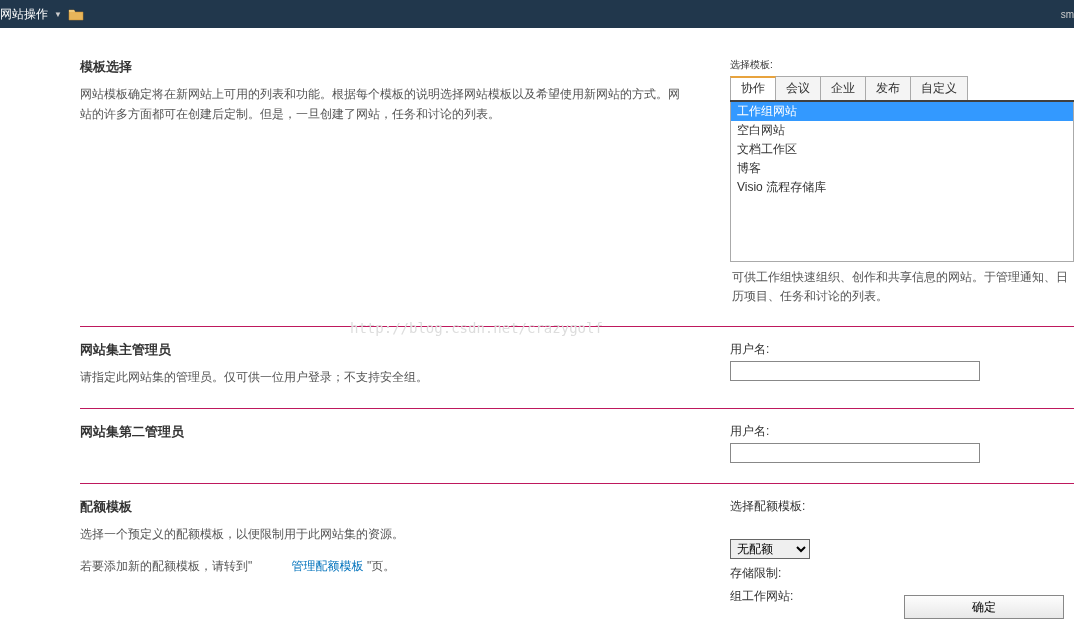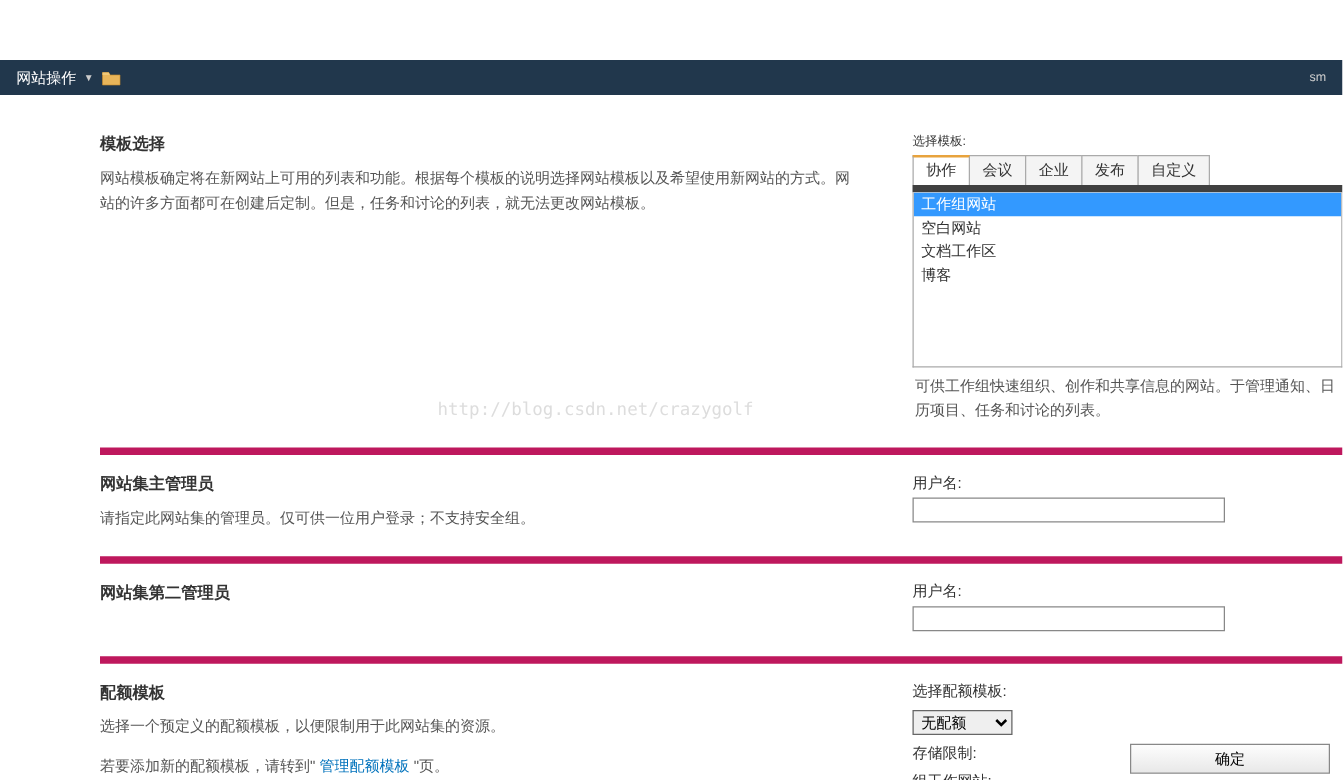--- a/index.html
+++ b/index.html
@@ -10,24 +10,23 @@
       background: #fff;
       width: 1074px;
       height: 624px;
       overflow: hidden;
     }
     .top-bar {
       background: #21374c;
       height: 28px;
       display: flex;
       align-items: center;
-      padding: 0 13px;
+      padding: 0 0;
       color: #fff;
       justify-content: space-between;
-      margin-top: 48px;
     }
     .site-actions {
       display: flex;
       align-items: center;
       gap: 6px;
       cursor: pointer;
     }
     .site-actions-label { font-size: 12px; }
     .dropdown-arrow { font-size: 8px; color: #ccc; }
     .folder-icon svg { width: 16px; height: 14px; display: block; }
@@ -36,59 +35,59 @@
       font-weight: bold;
       font-size: 13px;
       margin-bottom: 8px;
       color: #333;
     }
     .section-desc {
       font-size: 12px;
       color: #555;
       line-height: 1.7;
     }
-    .link { color: #0072bc; cursor: pointer; }
+    .link { color: #0072bc; cursor: pointer; margin-left: 36px; }
     .watermark {
       position: absolute;
       top: 320px;
       left: 350px;
       color: #ddd;
       font-size: 14px;
       font-family: monospace;
       pointer-events: none;
     }
     .template-label {
       font-size: 10px;
       margin-bottom: 4px;
       color: #333;
     }
     .tabs {
       display: flex;
-      border-bottom: 6px solid #404040;
+      border-bottom: 2px solid #404040;
     }
     .tab {
       padding: 3px 10px;
       border: 1px solid #aaa;
       border-bottom: none;
       background: #f4f4f4;
       font-size: 12px;
       cursor: pointer;
       margin-right: -1px;
       position: relative;
     }
     .tab.active {
       background: #fff;
       border-top: 2px solid #e8a33d;
       padding-top: 2px;
       z-index: 1;
     }
     .template-list {
       border: 1px solid #aaa;
       border-top: none;
-      height: 140px;
+      height: 160px;
       background: #fff;
       overflow: auto;
     }
     .template-item {
       padding: 1px 6px;
       font-size: 12px;
       cursor: pointer;
     }
     .template-item.selected {
       background: #3399ff;
@@ -110,41 +109,42 @@
       border: 1px solid #888;
       padding: 1px 3px;
       font-size: 12px;
     }
     .quota-select {
       border: 1px solid #666;
       padding: 1px 2px;
       font-size: 12px;
       width: 80px;
       height: 20px;
+      margin-top: 18px;
     }
     .quota-row { margin-bottom: 6px; }
     .footer {
       position: absolute;
       bottom: 5px;
       right: 10px;
       display: flex;
       gap: 8px;
       margin-left: 17px;
     }
     .ok-button {
       width: 160px;
       height: 24px;
       border: 1px solid #888;
       background: linear-gradient(#fdfdfd, #e8e8e8);
       font-size: 12px;
       cursor: pointer;
     }
     .section-row {
       display: flex;
-      border-top: 6px solid #be185d;
+      border-top: 1px solid #be185d;
     }
     .section-row:first-of-type { border-top: none; }
     .section-row .sr-left {
       width: 640px;
       padding: 14px 30px 20px 0;
     }
     .section-row:first-of-type .sr-left { padding-top: 0; }
     .section-row .sr-right {
       flex: 1;
       padding: 14px 0 20px 10px;
@@ -171,36 +171,37 @@
   <div class="top-right">sm</div>
 </div>
 
 <div class="watermark">http://blog.csdn.net/crazygolf</div>
 
 <div class="main-wrap">
 
   <div class="section-row">
     <div class="sr-left">
       <div class="section-title">模板选择</div>
-      <div class="section-desc">网站模板确定将在新网站上可用的列表和功能。根据每个模板的说明选择网站模板以及希望使用新网站的方式。网站的许多方面都可在创建后定制。但是，任务和讨论的列表，就无法更改网站模板。</div>
+      <div class="section-desc">网站模板确定将在新网站上可用的列表和功能。根据每个模板的说明选择网站模板以及希望使用新网站的方式。网站的许多方面都可在创建后定制。但是，一旦创建了网站，任务和讨论的列表。</div>
     </div>
     <div class="sr-right">
       <div class="template-label">选择模板:</div>
       <div class="tabs">
         <div class="tab active">协作</div>
         <div class="tab">会议</div>
         <div class="tab">企业</div>
         <div class="tab">发布</div>
         <div class="tab">自定义</div>
       </div>
       <div class="template-list">
         <div class="template-item selected">工作组网站</div>
         <div class="template-item">空白网站</div>
         <div class="template-item">文档工作区</div>
         <div class="template-item">博客</div>
+        <div class="template-item">Visio 流程存储库</div>
       </div>
       <div class="template-desc">可供工作组快速组织、创作和共享信息的网站。于管理通知、日历项目、任务和讨论的列表。</div>
     </div>
   </div>
 
   <div class="section-row">
     <div class="sr-left">
       <div class="section-title">网站集主管理员</div>
       <div class="section-desc">请指定此网站集的管理员。仅可供一位用户登录；不支持安全组。</div>
     </div>

